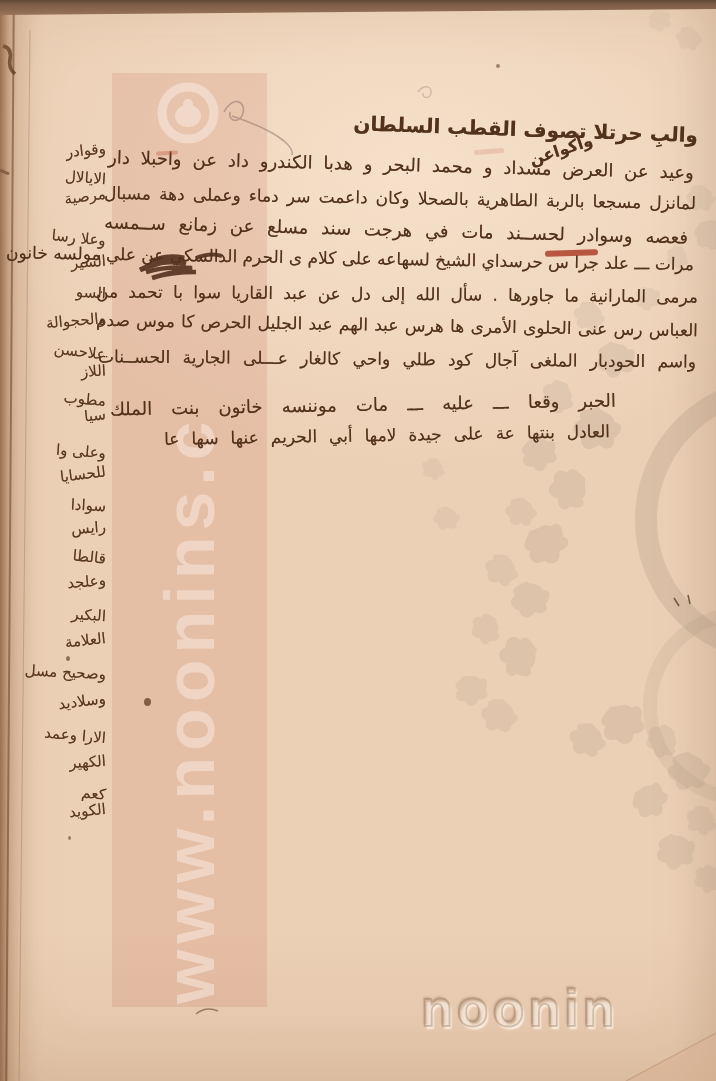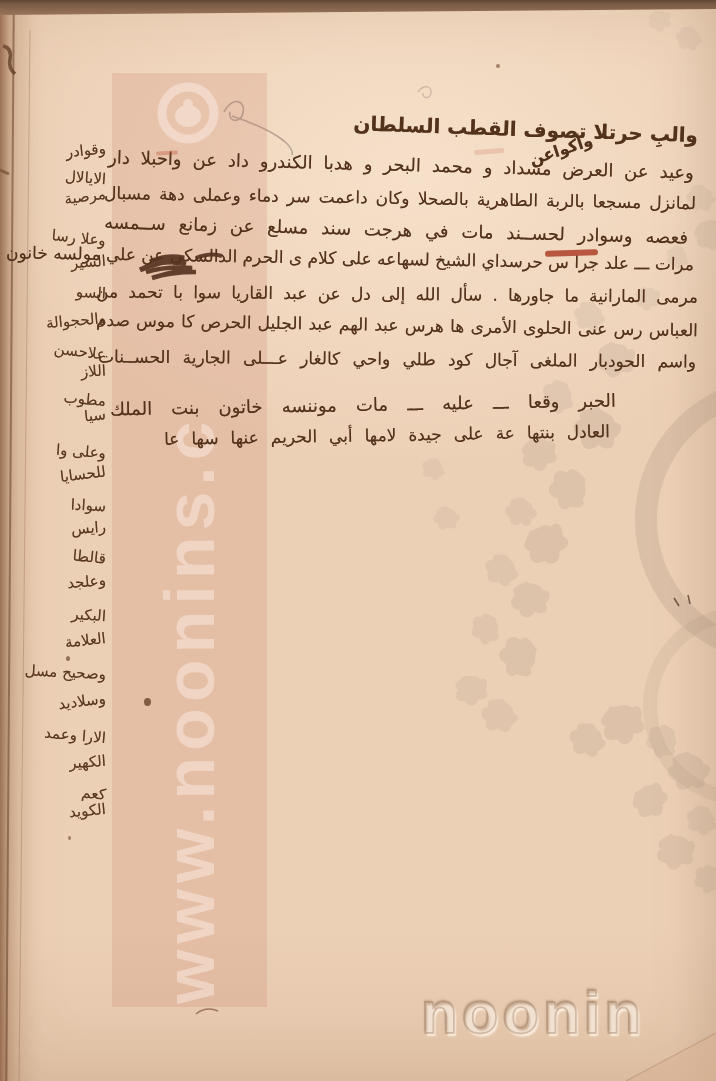--- a/index.html
+++ b/index.html
@@ -23,21 +23,21 @@
     background:linear-gradient(90deg, rgba(135,90,60,.75) 0, rgba(170,125,90,.35) 9px, rgba(190,150,115,.18) 18px, rgba(190,150,115,0) 100%);}
   .crease-a{position:absolute;left:9px;top:8px;width:2px;height:1073px;background:rgba(100,65,40,.55);transform:rotate(.4deg);}
   .crease-b{position:absolute;left:24px;top:30px;width:1px;height:1051px;background:rgba(130,90,60,.30);transform:rotate(.6deg);}
   
   .wm-band{position:absolute;left:112px;top:73px;width:155px;height:934px;background:rgba(199,120,102,.20);}
   .wm-url{position:absolute;left:150px;top:1004px;transform-origin:0 0;transform:rotate(-90deg);
     font-family:"Liberation Sans",sans-serif;font-weight:bold;font-size:70px;letter-spacing:6px;
     color:rgba(248,229,219,.58);white-space:nowrap;}
   .wm-logo{position:absolute;left:157px;top:82px;width:62px;height:62px;opacity:.62;}
   .corner-wm{position:absolute;left:421px;top:978px;font-family:"Liberation Sans",sans-serif;
-    font-weight:bold;font-size:60px;letter-spacing:4px;white-space:nowrap;
+    font-weight:bold;font-size:52px;letter-spacing:4px;white-space:nowrap;
     color:rgba(226,200,176,.26);-webkit-text-stroke:1.8px rgba(146,116,90,.38);
     text-shadow:2px 3px 2px rgba(255,244,232,.85), -1px -2px 2px rgba(134,102,76,.28);}
   
   .line{position:absolute;direction:rtl;text-align:justify;text-align-last:justify;
     color:#53321c;white-space:nowrap;line-height:1;text-shadow:0 0 .4px rgba(83,50,28,.6);}
   .margin-note{position:absolute;direction:rtl;color:#5a381f;line-height:1;white-space:nowrap;
     text-shadow:0 0 .4px rgba(90,56,31,.5);}
   .red-underline{position:absolute;left:545px;top:250px;width:53px;height:6px;background:#b0432d;
     border-radius:3px;transform:rotate(-2deg);opacity:.88;}
   .red-faint{position:absolute;background:#c05038;border-radius:2px;}

